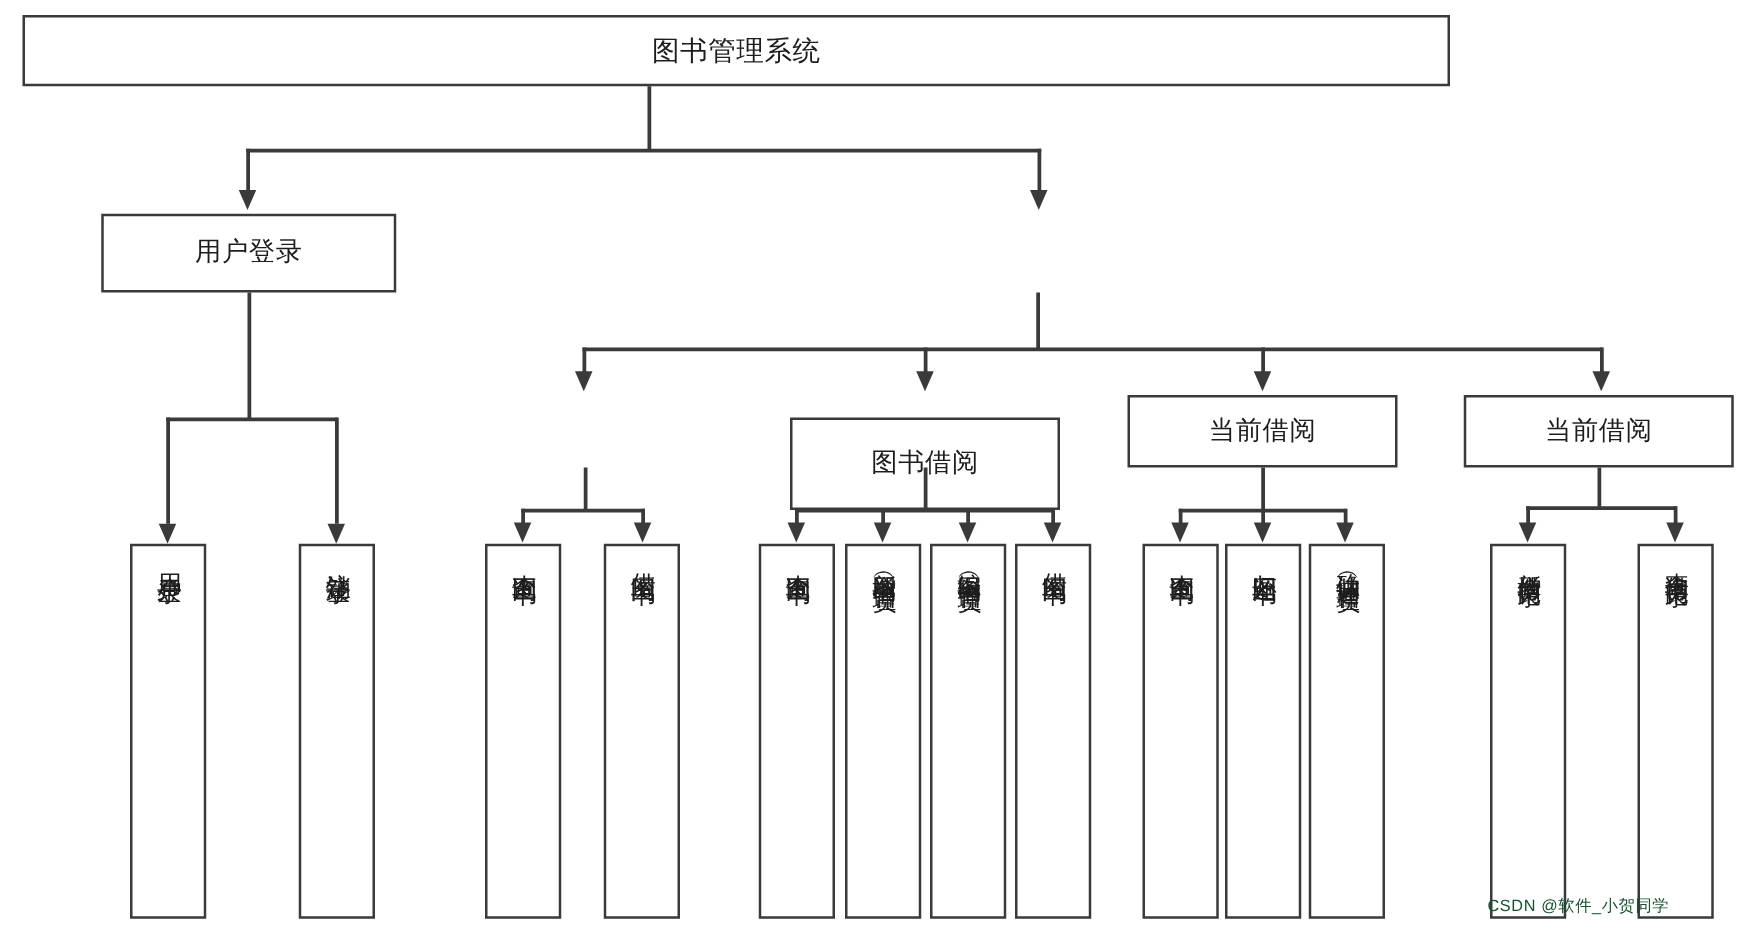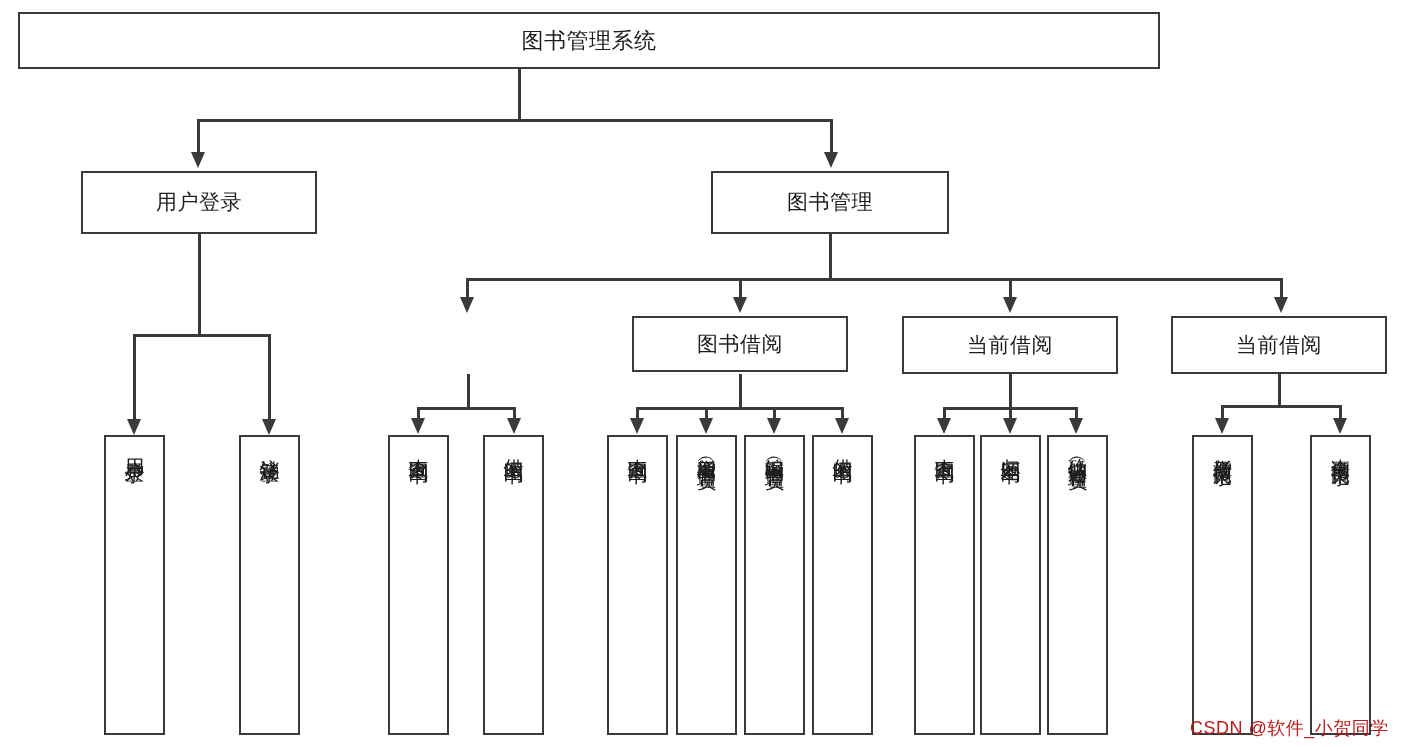--- a/index.html
+++ b/index.html
@@ -72,22 +72,22 @@
   .arrow {
     position: absolute;
     width: 0;
     height: 0;
     border-left: 7.5px solid transparent;
     border-right: 7.5px solid transparent;
     border-top: 16px solid #3a3a3a;
   }
   .watermark {
     position: absolute;
-    font-size: 18px;
-    color: #b91c1c;
+    font-size: 13px;
+    color: #14532d;
     white-space: nowrap;
     letter-spacing: 0.5px;
   }
 </style>
 </head>
 <body>
 
 <div id="canvas">
 
   <div class="node root h" style="left:18px; top:12px; width:1142px; height:57px;">
@@ -98,43 +98,40 @@
   <div class="hline" style="left:197px; top:119px; width:636px; height:2.5px;"></div>
   <div class="vline" style="left:197px; top:119px; width:2.5px; height:34px;"></div>
   <div class="arrow" style="left:191px; top:152px;"></div>
   <div class="vline" style="left:830px; top:119px; width:2.5px; height:34px;"></div>
   <div class="arrow" style="left:824px; top:152px;"></div>
 
   <div class="node h" style="left:81px; top:171px; width:236px; height:63px;">
     <span class="label">用户登录</span>
   </div>
 
-  <div class="node h" style="left:711px; top:171px; width:238px; height:63px;">
-    <span class="label">图书管理</span>
-  </div>
 
   <div class="vline" style="left:198px; top:234px; width:2.5px; height:102px;"></div>
   <div class="hline" style="left:133px; top:334px; width:137px; height:2.5px;"></div>
   <div class="vline" style="left:133px; top:334px; width:2.5px; height:85px;"></div>
   <div class="arrow" style="left:127px; top:419px;"></div>
   <div class="vline" style="left:268px; top:334px; width:2.5px; height:85px;"></div>
   <div class="arrow" style="left:262px; top:419px;"></div>
 
   <div class="vline" style="left:829px; top:234px; width:2.5px; height:46px;"></div>
   <div class="hline" style="left:466px; top:278px; width:816px; height:2.5px;"></div>
   <div class="vline" style="left:466px; top:278px; width:2.5px; height:20px;"></div>
   <div class="arrow" style="left:460px; top:297px;"></div>
   <div class="vline" style="left:739px; top:278px; width:2.5px; height:20px;"></div>
   <div class="arrow" style="left:733px; top:297px;"></div>
   <div class="vline" style="left:1009px; top:278px; width:2.5px; height:20px;"></div>
   <div class="arrow" style="left:1003px; top:297px;"></div>
   <div class="vline" style="left:1280px; top:278px; width:2.5px; height:20px;"></div>
   <div class="arrow" style="left:1274px; top:297px;"></div>
 
-  <div class="node h" style="left:632px; top:316px; width:216px; height:56px;justify-content:center;">
+  <div class="node h" style="left:632px; top:334px; width:216px; height:74px;justify-content:center;">
     <span class="label">图书借阅</span>
   </div>
   <div class="node h" style="left:902px; top:316px; width:216px; height:58px;">
     <span class="label">当前借阅</span>
   </div>
   <div class="node h" style="left:1171px; top:316px; width:216px; height:58px;">
     <span class="label">当前借阅</span>
   </div>
 
   <div class="vline" style="left:467px; top:374px; width:2.5px; height:35px;"></div>

